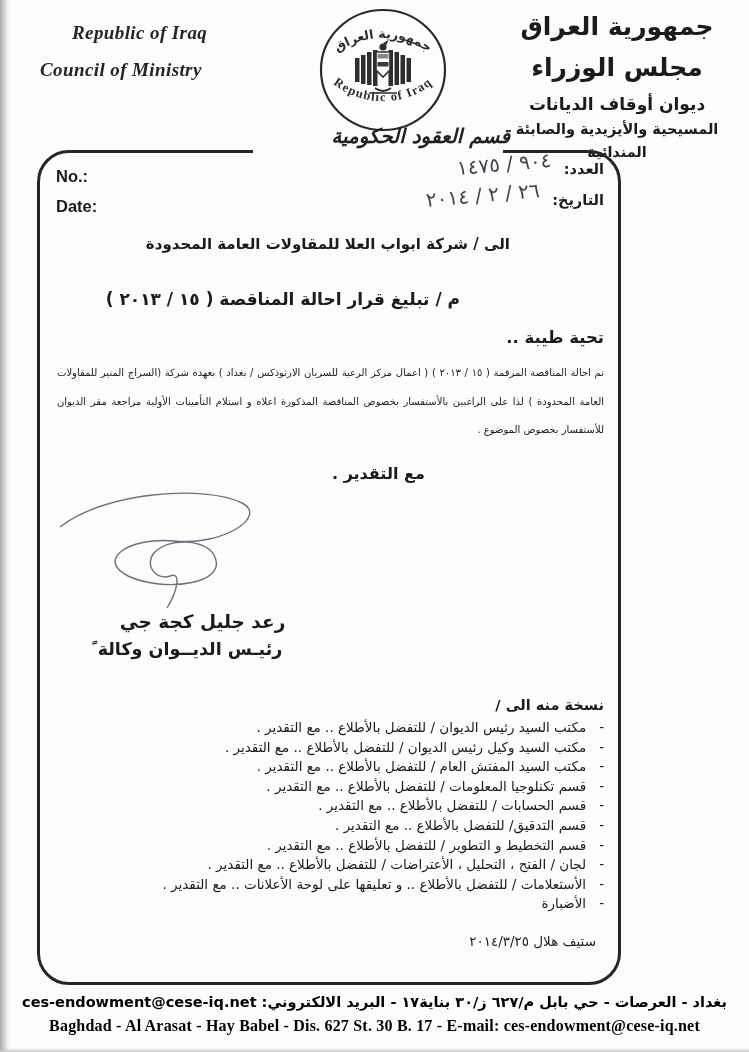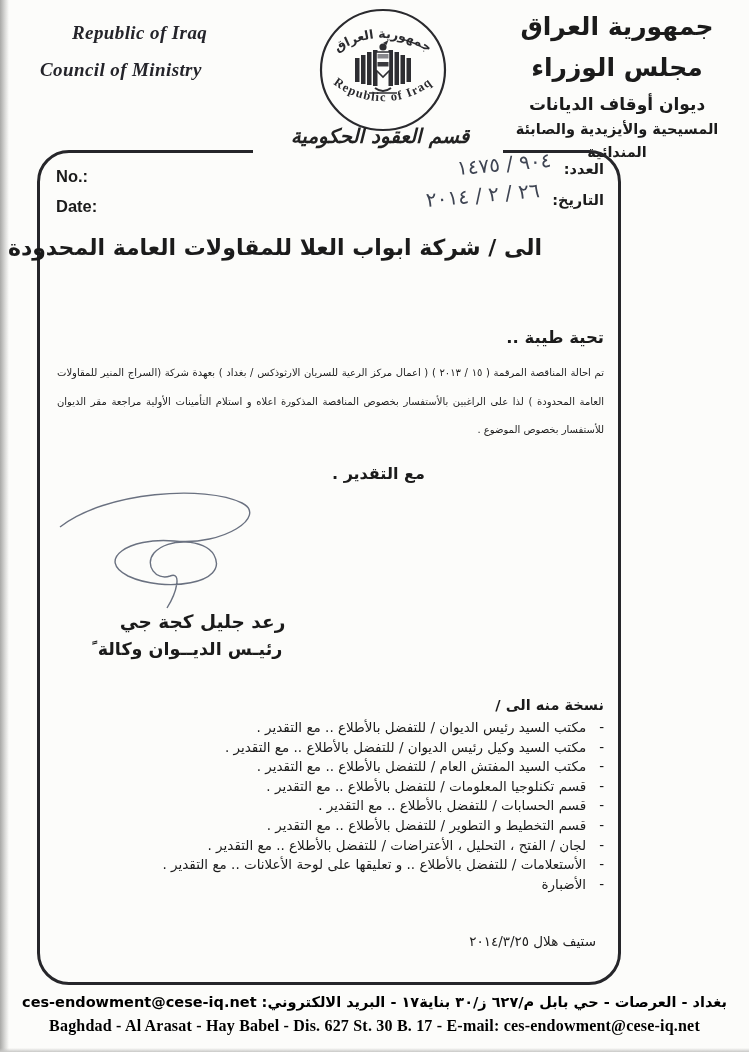--- a/index.html
+++ b/index.html
@@ -17,37 +17,37 @@
   
   .hdr-en { position:absolute; left:40px; top:14px;
     font-family:"Liberation Serif", serif; font-style:italic; font-weight:700;
     font-size:19px; line-height:37px; color:#24242a; letter-spacing:.4px; }
   .hdr-en .l1 { margin-left:32px; }
   .emblem { position:absolute; left:317px; top:6px; }
   .hdr-ar { position:absolute; right:2px; top:6px; width:260px; text-align:center; direction:rtl; }
   .hdr-ar .big { font-size:25px; font-weight:700; line-height:41px; }
   .hdr-ar .mid { font-size:17px; font-weight:700; line-height:27px; margin-top:3px; }
   .hdr-ar .sml { font-size:14.5px; font-weight:700; line-height:23px; }
-  .dept { position:absolute; left:250px; top:124px; width:260px; text-align:center;
+  .dept { position:absolute; left:250px; top:124px; width:260px; text-align:right;
     direction:rtl; font-size:20px; font-weight:700; font-style:italic; color:#222; }
 
   
   .frame { position:absolute; left:37px; top:150px; width:584px; height:835px;
     border:3px solid #26262a; border-radius:32px; }
   .frame-gap { position:absolute; left:253px; top:146px; width:250px; height:11px; background:#fcfcfa; }
 
   .noDate { position:absolute; left:16px; top:8px;
     font-family:"Liberation Sans", sans-serif; font-weight:700; font-size:16.5px; line-height:30px; }
   .ref { position:absolute; right:14px; top:2px; direction:rtl; text-align:right; }
   .ref-row { height:31px; white-space:nowrap; }
   .ref-label { font-weight:700; font-size:14.5px;margin-top:7px; }
   .hand { display:inline-block; font-size:20px; color:#3e4452; margin-right:7px;
     transform:rotate(-5deg) translateY(-3px); letter-spacing:2px; }
 
-  .to-line   { position:absolute; right:76px;  top:82px;  direction:rtl; font-weight:700; font-size:22px; white-space:nowrap; }
+  .to-line   { position:absolute; right:108px;  top:82px;  direction:rtl; font-weight:700; font-size:15px; white-space:nowrap; }
   .subject   { position:absolute; right:158px; top:136px; direction:rtl; font-weight:700; font-size:17px; white-space:nowrap; }
   .greeting  { position:absolute; right:14px;  top:175px; direction:rtl; font-weight:700; font-size:16.5px; }
   .body-par  { position:absolute; right:14px; left:17px; top:206px; direction:rtl;
     text-align:justify; font-size:10px; line-height:28.5px; }
   .closing   { position:absolute; left:292px; top:311px; direction:rtl; font-weight:700; font-size:16px; }
 
   .signature { position:absolute; left:16px; top:330px; }
   .signer-name  { position:absolute; left:55px; top:458px; width:215px; text-align:center;
     direction:rtl; font-weight:700; font-size:18.5px; }
   .signer-title { position:absolute; left:24px; top:486px; width:246px; text-align:center;
@@ -128,20 +128,21 @@
         <span class="ref-label">العدد:</span>
         <span class="hand">٩٠٤ / ١٤٧٥</span>
       </div>
       <div class="ref-row">
         <span class="ref-label">التاريخ:</span>
         <span class="hand">٢٦ / ٢ / ٢٠١٤</span>
       </div>
     </div>
 
     <div class="to-line">الى / شركة ابواب العلا للمقاولات العامة المحدودة</div>
+    <div class="subject">م / تبليغ قرار احالة المناقصة ( ١٥ / ٢٠١٣ )</div>
     <div class="greeting">تحية طيبة ..</div>
     <div class="body-par">تم احالة المناقصة المرقمة ( ١٥ / ٢٠١٣ ) ( اعمال مركز الرعية للسريان الارثوذكس / بغداد ) بعهدة شركة (السراج المنير للمقاولات العامة المحدودة ) لذا على الراغبين بالأستفسار بخصوص المناقصة المذكورة اعلاه و استلام التأمينات الأولية مراجعة مقر الديوان للأستفسار بخصوص الموضوع .</div>
     <div class="closing">مع التقدير .</div>
 
     <div class="signature">
       <svg width="245" height="132" viewBox="0 0 245 132" aria-hidden="true">
         <path d="M4,44 C 50,8 150,2 186,20 C 212,33 168,63 118,58 C 72,54 40,77 72,93
                  C 108,110 174,101 158,72 C 149,56 112,54 98,70 C 88,82 100,98 114,93
                  C 126,88 121,109 111,125" fill="none" stroke="#6a7180" stroke-width="1.4"></path>
       </svg>
@@ -151,20 +152,21 @@
     <div class="signer-title">رئيـس الديــوان وكالة ً</div>
 
     <div class="cc">
       <div class="cc-header">نسخة منه الى /</div>
       <ul>
           <li>مكتب السيد رئيس الديوان / للتفضل بالأطلاع .. مع التقدير .</li>
           <li>مكتب السيد وكيل رئيس الديوان / للتفضل بالأطلاع .. مع التقدير .</li>
           <li>مكتب السيد المفتش العام / للتفضل بالأطلاع .. مع التقدير .</li>
           <li>قسم تكنلوجيا المعلومات / للتفضل بالأطلاع .. مع التقدير .</li>
           <li>قسم الحسابات / للتفضل بالأطلاع .. مع التقدير .</li>
+          <li>قسم التدقيق/ للتفضل بالأطلاع .. مع التقدير .</li>
           <li>قسم التخطيط و التطوير / للتفضل بالأطلاع .. مع التقدير .</li>
           <li>لجان / الفتح ، التحليل ، الأعتراضات / للتفضل بالأطلاع .. مع التقدير .</li>
           <li>الأستعلامات / للتفضل بالأطلاع .. و تعليقها على لوحة الأعلانات .. مع التقدير .</li>
           <li>الأضبارة</li>
         </ul>
     </div>
 
     <div class="note">ستيف هلال ٢٠١٤/٣/٢٥</div>
   </div>
 

